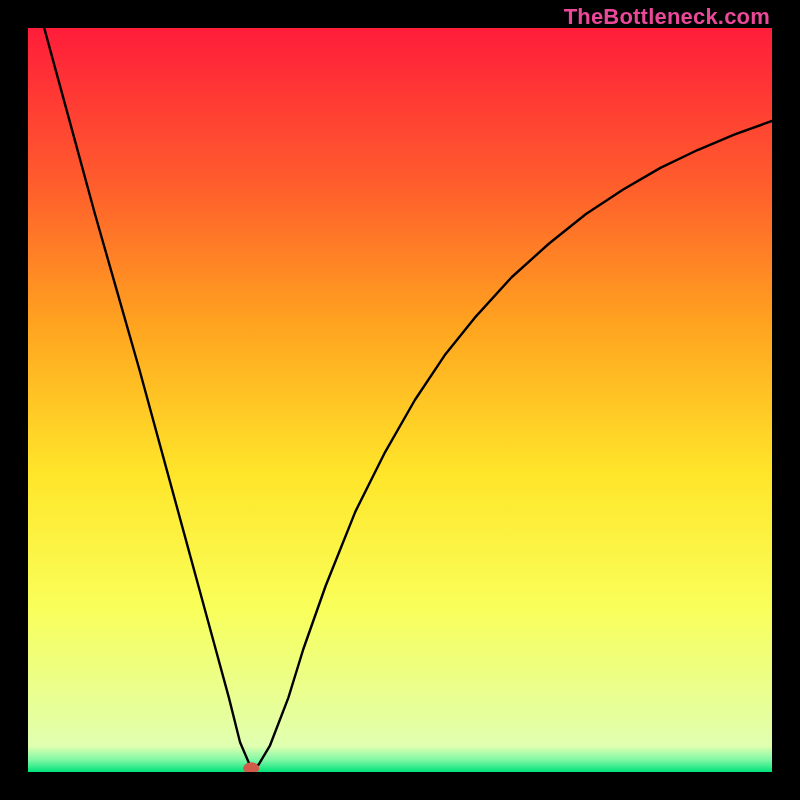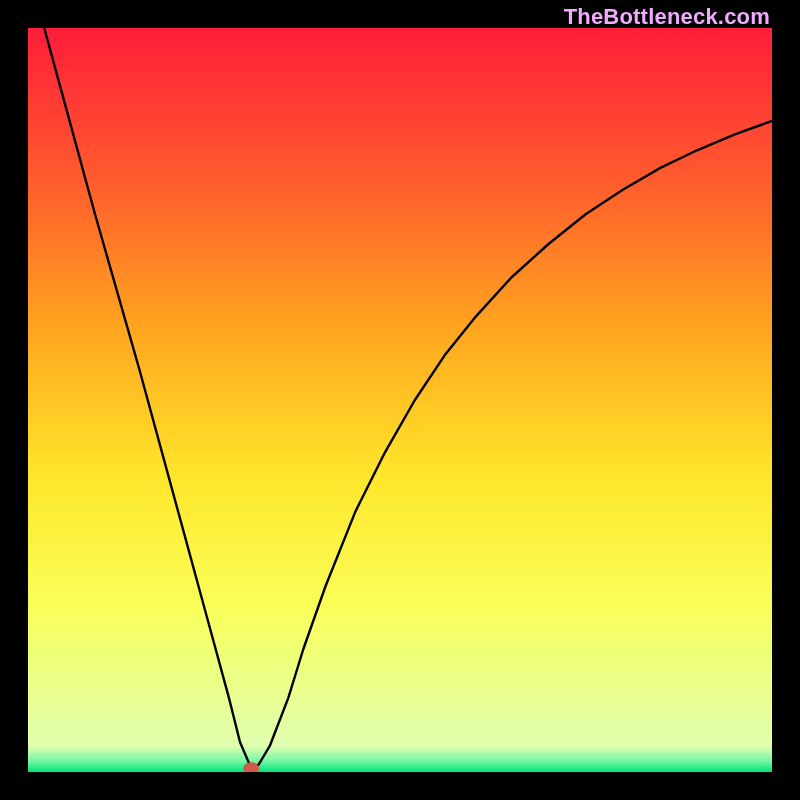--- a/index.html
+++ b/index.html
@@ -18,21 +18,21 @@
     height: 744px;
     background: #000;
   }
   .watermark {
     position: absolute;
     top: 4px;
     right: 30px;
     font-family: Arial, Helvetica, sans-serif;
     font-size: 22px;
     font-weight: 600;
-    color: #f0abfc;
+    color: #ec4899;
     letter-spacing: 0.2px;
   }
   svg {
     display: block;
   }
 </style>
 </head>
 <body>
 
 <div class="watermark">TheBottleneck.com</div>

